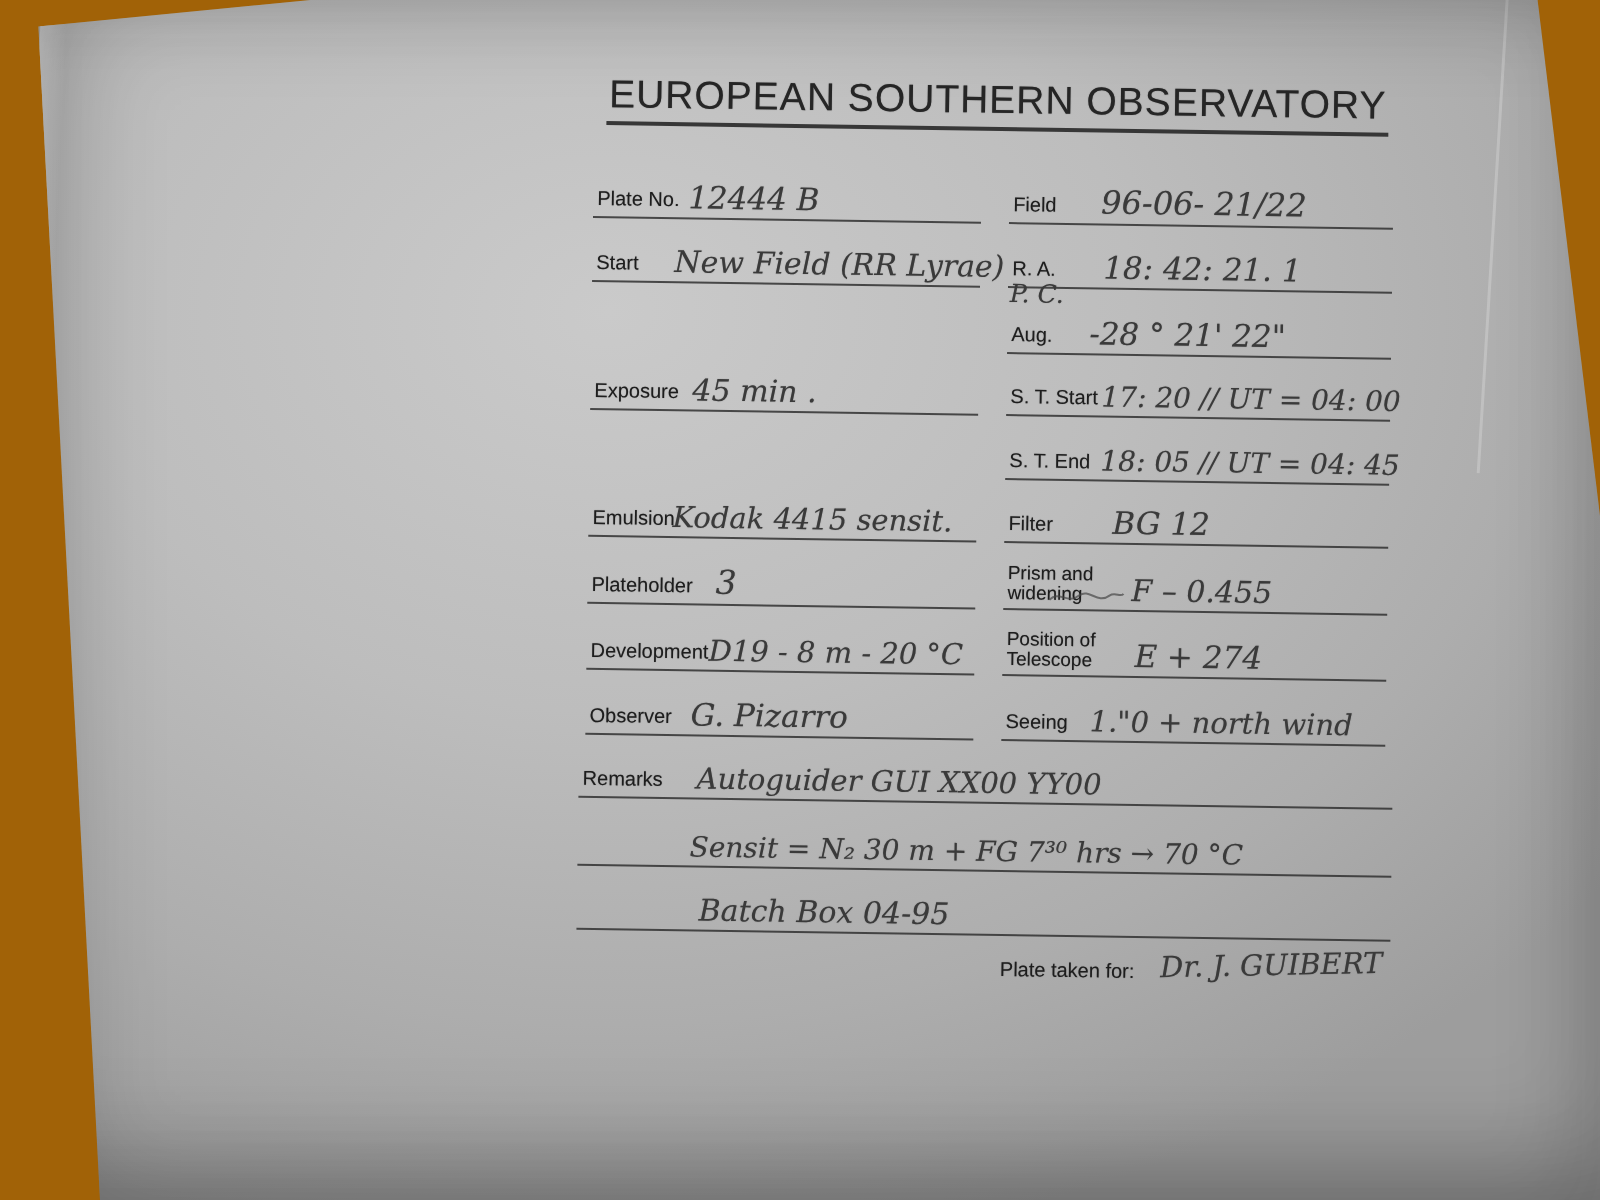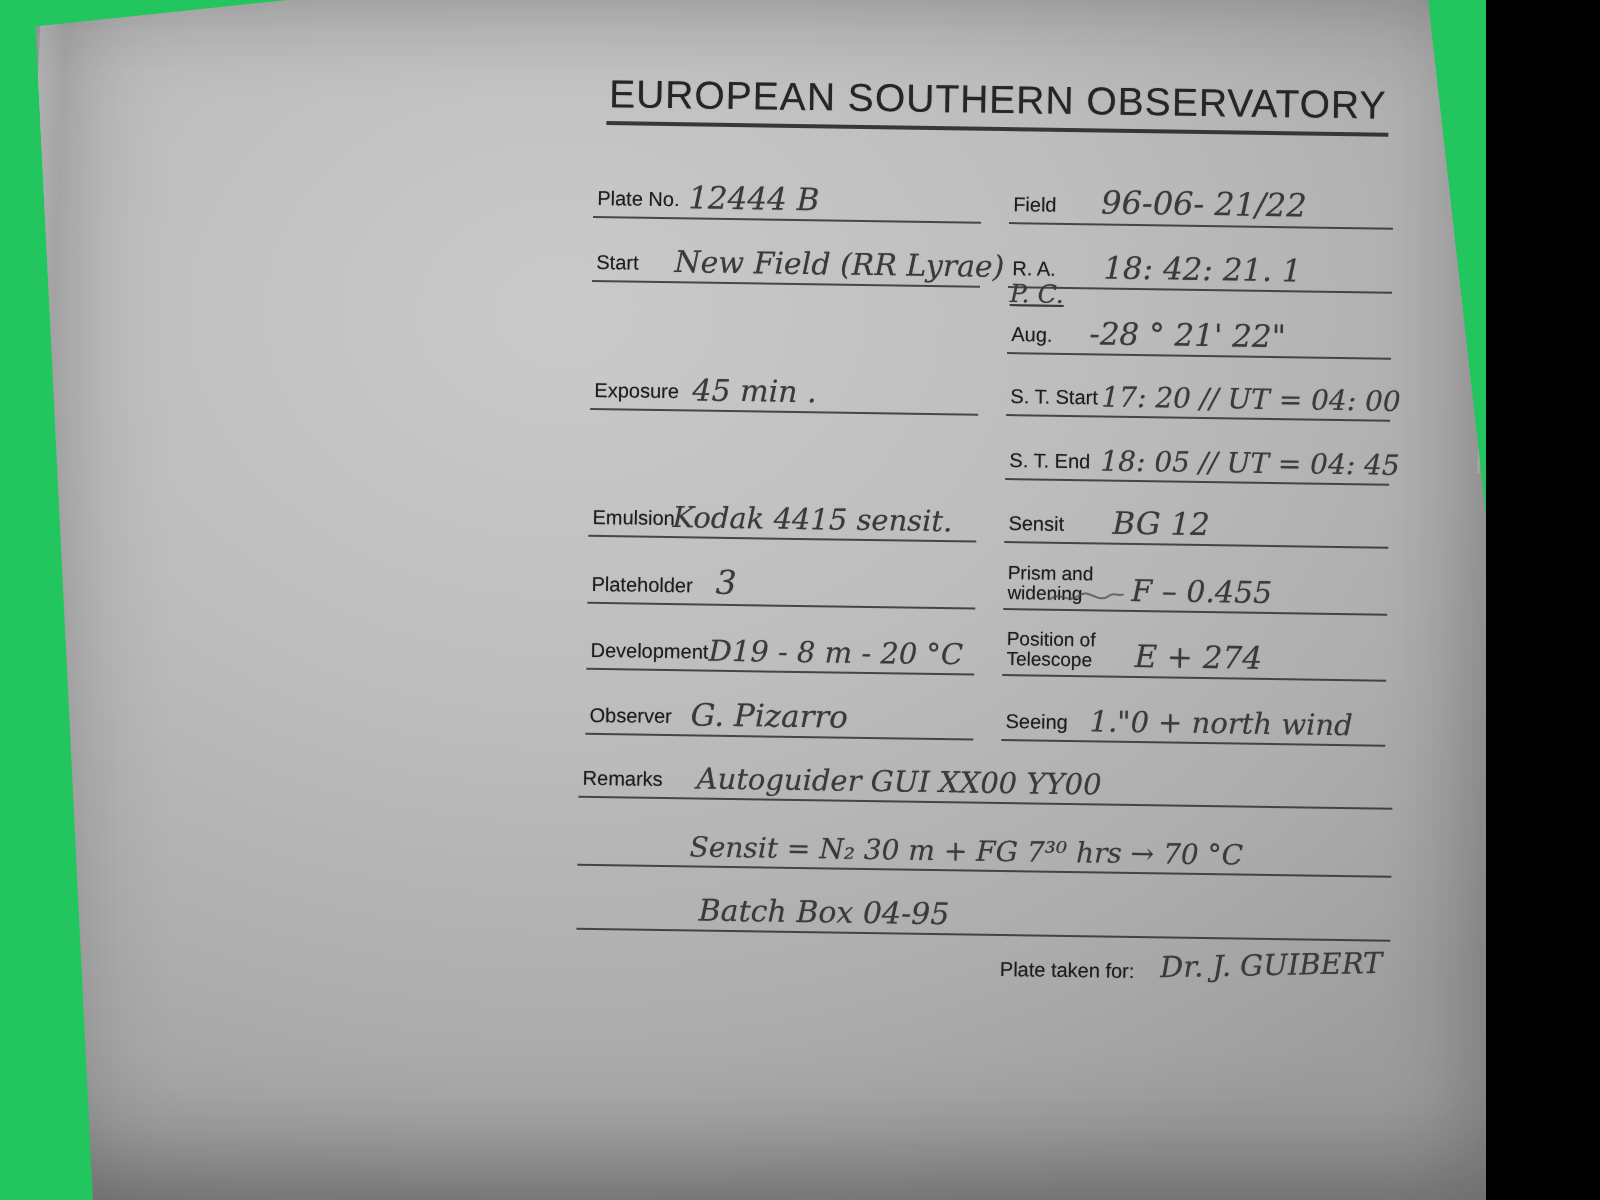--- a/index.html
+++ b/index.html
@@ -1,16 +1,16 @@
 <!DOCTYPE html>
 <html><head>
 <meta charset="utf-8">
 <style>
   html,body{margin:0;padding:0;background:#000;}
-  .scene{position:relative;width:1486px;height:1200px;background:#22c55e;overflow:hidden;
+  .scene{position:relative;width:1600px;height:1200px;background:#a16207;overflow:hidden;
          font-family:"Liberation Sans",sans-serif;}
   .paper{position:absolute;inset:0;
          background:radial-gradient(ellipse 1250px 950px at 38% 26%, #cacaca 0%, #bdbdbd 42%, #adadad 75%, #9d9d9d 100%);
          clip-path:polygon(19.4% 0%, 96.1% 0%, 100% 43%, 100% 100%, 6.25% 100%, 2.4% 2.2%);}
   .paper::after{content:"";position:absolute;inset:0;pointer-events:none;
          box-shadow:inset 70px 0 100px rgba(0,0,0,.20), inset -35px 0 80px rgba(0,0,0,.10),
                     inset 0 -60px 90px rgba(0,0,0,.14), inset 0 25px 50px rgba(255,255,255,.05);}
   .edge-hl{position:absolute;left:42px;top:-12px;width:26px;height:1260px;
          background:linear-gradient(to right,#dcdcdc,rgba(220,220,220,0));
          transform:rotate(2.6deg);transform-origin:top left;opacity:.8;}
@@ -21,21 +21,21 @@
   .title{position:absolute;left:606px;top:72px;width:782px;text-align:center;
          font-size:39px;font-weight:400;letter-spacing:1px;color:#262626;white-space:nowrap;
          border-bottom:4px solid rgba(40,40,40,.9);padding-bottom:5px;
          text-shadow:0 0 1px rgba(40,40,40,.55);}
   .field{position:absolute;border-bottom:2px solid rgba(48,48,48,.85);}
   .lbl{position:absolute;left:4px;bottom:6px;font-size:20px;color:#1d1d1d;white-space:nowrap;
        text-shadow:0 0 1px rgba(30,30,30,.45);}
   .lbl.two{white-space:normal;width:122px;line-height:1.08;bottom:4px;font-size:19px;}
   .hw{position:absolute;bottom:2px;font-family:"DejaVu Serif",serif;font-style:italic;
       font-size:30px;color:#3a3a3a;white-space:nowrap;text-shadow:0 0 1px rgba(60,60,60,.5);}
-  .ann{bottom:44px !important;font-size:25px !important;text-decoration:underline;}
+  .ann{bottom:44px !important;font-size:25px !important;}
   .scribble{position:absolute;left:44px;bottom:2px;opacity:.8;}
   .ptf{position:absolute;left:1012px;top:936px;width:420px;height:60px;}
   .ptf .lbl{position:absolute;left:0;top:16px;bottom:auto;}
   .ptf .hw{position:absolute;left:160px;top:2px;bottom:auto;transform:rotate(-2deg);font-size:29px;}
 </style>
 </head>
 <body>
 
 <div class="scene">
   <div class="paper">
@@ -90,21 +90,21 @@
       </div>
       <div class="field" style="left:1010px;top:360px;width:384px;height:48px">
         <span class="lbl">S. T. Start</span>
         <span class="hw" style="left:95px;font-size:28px">17: 20 // UT = 04: 00</span>
       </div>
       <div class="field" style="left:1010px;top:424px;width:384px;height:48px">
         <span class="lbl">S. T. End</span>
         <span class="hw" style="left:95px;font-size:28px">18: 05 // UT = 04: 45</span>
       </div>
       <div class="field" style="left:1010px;top:487px;width:384px;height:48px">
-        <span class="lbl">Sensit</span>
+        <span class="lbl">Filter</span>
         <span class="hw" style="left:108px;font-size:31px">BG 12</span>
       </div>
       <div class="field" style="left:1010px;top:550px;width:384px;height:52px">
         <span class="lbl two">Prism and widening</span>
         <svg class="scribble" width="78" height="20" viewBox="0 0 78 20">
           <path d="M2,13 C12,3 20,18 32,8 C42,1 50,17 62,8 C68,4 73,10 76,6" fill="none" stroke="#444" stroke-width="2" opacity="0.85"></path>
         </svg>
         <span class="hw" style="left:128px">F – 0.455</span>
       </div>
       <div class="field" style="left:1010px;top:616px;width:384px;height:52px">

